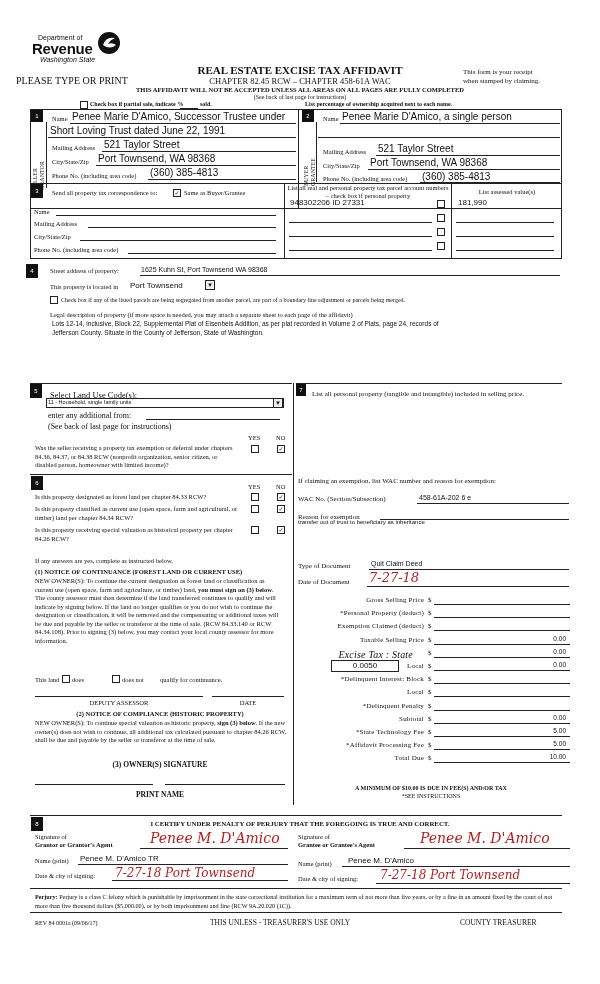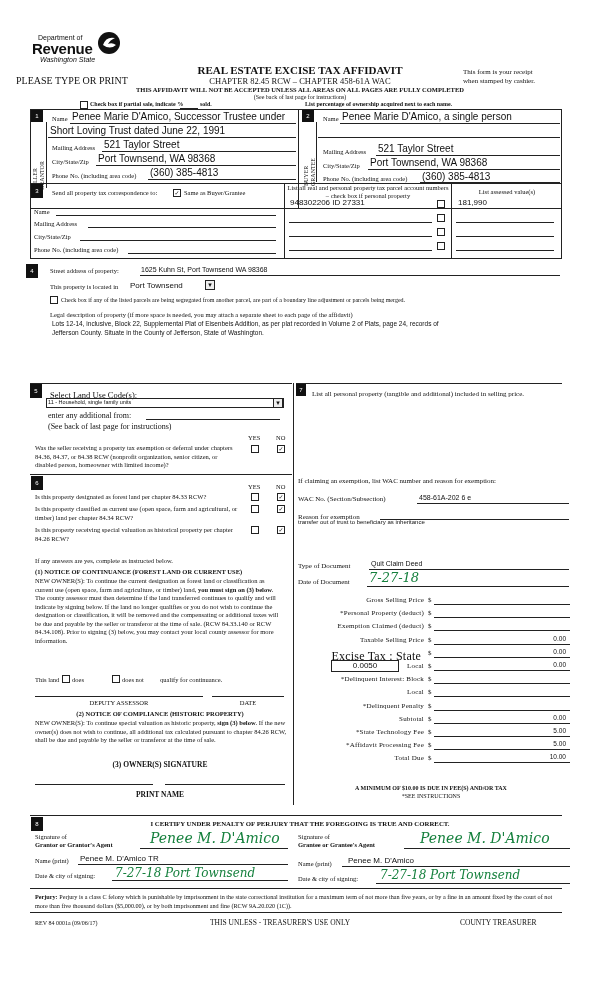--- a/index.html
+++ b/index.html
@@ -10,21 +10,21 @@
   .sans { font-family: "Liberation Sans", sans-serif; }
   .mono { font-family: "Liberation Mono", monospace; }
   .b { font-weight: bold; }
   .line { position: absolute; border-bottom: 1px solid #222; height: 0; }
   .vline { position: absolute; border-left: 1px solid #222; width: 0; }
   .box { position: absolute; border: 1px solid #222; }
   .secnum { position: absolute; width: 12px; height: 12px; background: #111; color: #fff; font-size: 6px; text-align: center; line-height: 12px; font-family: "Liberation Sans", sans-serif; }
   .cb { position: absolute; width: 8px; height: 8px; border: 1px solid #222; background: #fff; font-size: 7px; line-height: 6px; text-align: center; }
   .cb.checked::after { content: "\2713"; font-size: 6px; color: #111; display:block; }
   .fill { font-family: "Liberation Sans", sans-serif; font-size: 10px; color: #111; }
-  .hand { font-family: "DejaVu Serif", serif; font-style: italic; font-size: 13px; color: #15803d; }
+  .hand { font-family: "DejaVu Serif", serif; font-style: italic; font-size: 13px; color: #b91c1c; }
   .label { font-size: 6.5px; }
   .tiny { font-size: 6px; }
   .right { text-align: right; }
   .center { text-align: center; }
   .dd { position:absolute; width:10px; height:10px; border:1px solid #222; background:#eee; font-size:7px; line-height:8px; text-align:center; }
 </style>
 </head>
 <body>
 
 <div class="abs" style="left:30px;top:30px;width:100px;height:36px;">
@@ -33,21 +33,21 @@
   <div class="abs sans" style="left:10px;top:26px;font-size:7px;font-style:italic;">Washington State</div>
   <svg class="abs" style="left:66px;top:0px;" width="26" height="26" viewBox="0 0 26 26">
     <circle cx="13" cy="13" r="11" fill="#111"></circle>
     <path d="M7 15 Q10 6 19 8 Q14 10 12 14 Q16 12 20 15 Q14 20 7 15Z" fill="#fff"></path>
   </svg>
 </div>
 <div class="abs" style="left:16px;top:75px;font-size:10px;font-family:Liberation Serif, serif;">PLEASE TYPE OR PRINT</div>
 <div class="abs b center" style="left:150px;top:64px;width:300px;font-size:11px;">REAL ESTATE EXCISE TAX AFFIDAVIT</div>
 <div class="abs center" style="left:150px;top:76px;width:300px;font-size:8.5px;">CHAPTER 82.45 RCW – CHAPTER 458-61A WAC</div>
 <div class="abs" style="left:463px;top:68px;font-size:7px;">This form is your receipt</div>
-<div class="abs" style="left:463px;top:77px;font-size:7px;">when stamped by cashier.</div>
+<div class="abs" style="left:463px;top:77px;font-size:7px;">when stamped by claiming.</div>
 <div class="abs b center" style="left:40px;top:86px;width:520px;font-size:6.5px;">THIS AFFIDAVIT WILL NOT BE ACCEPTED UNLESS ALL AREAS ON ALL PAGES ARE FULLY COMPLETED</div>
 <div class="abs center" style="left:150px;top:94px;width:300px;font-size:6px;">(See back of last page for instructions)</div>
 <div class="cb" style="left:80px;top:101px;"></div>
 <div class="abs b" style="left:90px;top:101px;font-size:6px;">Check box if partial sale, indicate %</div>
 <div class="line" style="left:180px;top:108px;width:18px;"></div>
 <div class="abs b" style="left:200px;top:101px;font-size:6px;">sold.</div>
 <div class="abs b" style="left:305px;top:101px;font-size:6px;">List percentage of ownership acquired next to each name.</div>
 
 <div class="box" style="left:30px;top:109px;width:532px;height:100px;border-width:1px;"></div>
 <div class="vline" style="left:298px;top:109px;height:100px;"></div>
@@ -202,21 +202,21 @@
   <span>NEW OWNER(S): To continue special valuation as historic property,</span>
   <b>sign (3) below</b><span>. If the new owner(s) does not wish to continue, all additional tax calculated pursuant to chapter 84.26 RCW, shall be due and payable by the seller or transferor at the time of sale.</span>
 </div>
 <div class="abs b center" style="left:35px;top:760px;width:250px;font-size:7.5px;">(3)  OWNER(S) SIGNATURE</div>
 <div class="line" style="left:35px;top:784px;width:118px;"></div>
 <div class="line" style="left:165px;top:784px;width:120px;"></div>
 <div class="abs b center" style="left:35px;top:790px;width:250px;font-size:7.5px;">PRINT NAME</div>
 
 <div class="line" style="left:296px;top:383px;width:266px;"></div>
 <div class="secnum" style="left:296px;top:384px;width:10px;height:12px;">7</div>
-<div class="abs label" style="left:312px;top:389px;width:250px;line-height:10px;font-size:7px;">List all  personal property (tangible and additional) included in selling price.</div>
+<div class="abs label" style="left:312px;top:389px;width:250px;line-height:10px;font-size:7px;">List all  personal property (tangible and intangible) included in selling price.</div>
 <div class="abs label" style="left:298px;top:477px;font-size:7px;">If claiming an exemption, list WAC number and reason for exemption:</div>
 <div class="abs label" style="left:298px;top:495px;font-size:7px;">WAC No. (Section/Subsection)</div>
 <div class="abs sans" style="left:419px;top:494px;font-size:7px;">458-61A-202  6 e</div>
 <div class="line" style="left:417px;top:503px;width:152px;"></div>
 <div class="abs label" style="left:298px;top:513px;font-size:7px;">Reason for exemption</div>
 <div class="line" style="left:380px;top:519px;width:189px;"></div>
 <div class="abs sans" style="left:298px;top:519px;font-size:6px;">transfer out of trust to beneficiary as inheritance</div>
 
 <div class="abs label" style="left:298px;top:562px;font-size:7px;">Type of Document</div>
 <div class="abs sans" style="left:371px;top:560px;font-size:7px;">Quit Claim Deed</div>
@@ -237,21 +237,21 @@
        <div class="line" style="left:434px;top:617.2px;width:136px;"></div>
        <div class="abs sans right" style="left:434px;top:608.2px;width:132px;font-size:6.5px;"></div>
     <div class="abs label right" style="left:300px;top:622.4px;width:124px;font-size:7px;letter-spacing:0.2px;">Exemption Claimed (deduct)</div>
        <div class="abs label" style="left:428px;top:622.4px;font-size:7px;">$</div>
        <div class="line" style="left:434px;top:630.4px;width:136px;"></div>
        <div class="abs sans right" style="left:434px;top:621.4px;width:132px;font-size:6.5px;"></div>
     <div class="abs label right" style="left:300px;top:635.6px;width:124px;font-size:7px;letter-spacing:0.2px;">Taxable Selling Price</div>
        <div class="abs label" style="left:428px;top:635.6px;font-size:7px;">$</div>
        <div class="line" style="left:434px;top:643.6px;width:136px;"></div>
        <div class="abs sans right" style="left:434px;top:634.6px;width:132px;font-size:6.5px;">0.00</div>
-    <div class="abs label right" style="left:297px;top:648.8px;width:124px;font-size:12px;letter-spacing:0.2px;">Excise Tax : State</div>
+    <div class="abs label right" style="left:289px;top:648.8px;width:124px;font-size:10px;letter-spacing:0.2px;font-style:italic;">Excise Tax : State</div>
        <div class="abs label" style="left:428px;top:648.8px;font-size:7px;">$</div>
        <div class="line" style="left:434px;top:656.8px;width:136px;"></div>
        <div class="abs sans right" style="left:434px;top:647.8px;width:132px;font-size:6.5px;">0.00</div>
     <div class="abs label right" style="left:300px;top:662px;width:124px;font-size:7px;letter-spacing:0.2px;">Local</div>
        <div class="abs label" style="left:428px;top:662px;font-size:7px;">$</div>
        <div class="line" style="left:434px;top:670px;width:136px;"></div>
        <div class="abs sans right" style="left:434px;top:661px;width:132px;font-size:6.5px;">0.00</div>
     <div class="abs label right" style="left:300px;top:675.2px;width:124px;font-size:7px;letter-spacing:0.2px;">*Delinquent Interest: Block</div>
        <div class="abs label" style="left:428px;top:675.2px;font-size:7px;">$</div>
        <div class="line" style="left:434px;top:683.2px;width:136px;"></div>

